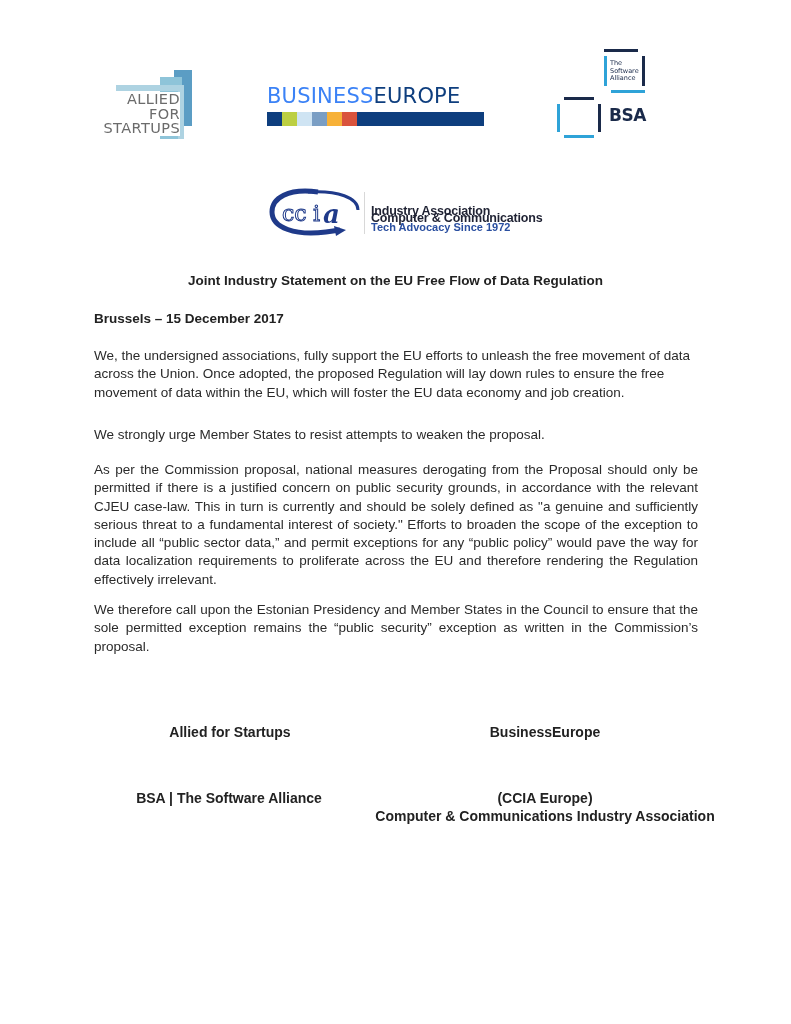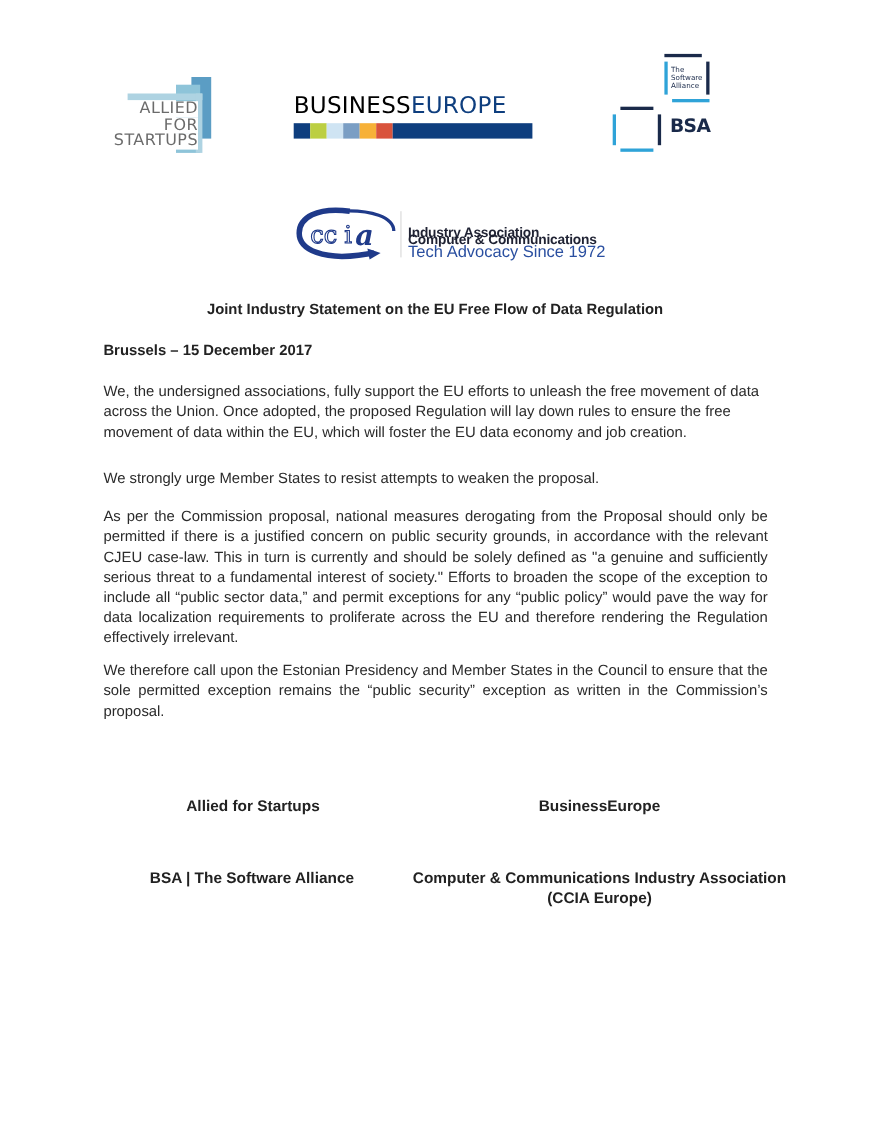--- a/index.html
+++ b/index.html
@@ -19,21 +19,21 @@
     .afs .txt {
       position: absolute; right: 22px; top: 24px; text-align: right;
       font-family: "DejaVu Sans", sans-serif; font-size: 14.5px; line-height: 14.5px;
       color: #6b6b6b; letter-spacing: 0.4px;
     }
     .afs .txt span { display: block; background: #fff; padding-left: 2px; text-align: right; }
 
     
     .be { left: 267px; top: 85px; width: 220px; height: 44px; }
     .be .word { font-family: "DejaVu Sans", sans-serif; font-size: 21px; letter-spacing: 0.2px; line-height: 22px; white-space: nowrap; }
-    .be .w1 { color: #000000; }
+    .be .w1 { color: #3b82f6; }
     .be .w2 { color: #0e3e7e; }
     .be .bar { display: flex; margin-top: 5px; height: 14px; }
     .be .bar div { height: 14px; }
 
     
     .bsa { left: 556px; top: 46px; width: 96px; height: 92px; }
     .bsa .l { position: absolute; }
     .bsa .sa-text {
       position: absolute; left: 54px; top: 14px;
       font-family: "DejaVu Sans", sans-serif; font-size: 6.5px; line-height: 7.5px; color: #1a2a4a;
@@ -47,22 +47,22 @@
     .ccia { left: 268px; top: 186px; width: 260px; height: 52px; }
     .ccia .emblem { position: absolute; left: 0; top: 0; width: 94px; height: 52px; }
     .ccia .divider { position: absolute; left: 96px; top: 6px; width: 1px; height: 42px; background: #d8d8d8; }
     .ccia .t1, .ccia .t2 {
       position: absolute; left: 103px; font-family: "Liberation Sans", sans-serif; font-weight: bold;
       font-size: 12.5px; color: #1f2233; line-height: 13px; letter-spacing: -0.2px; white-space: nowrap;
     }
     .ccia .t1 { top: 6px; margin-top: 20px; }
     .ccia .t2 { top: 19px; }
     .ccia .t3 {
-      position: absolute; left: 103px; top: 35px; font-family: "Liberation Sans", sans-serif; font-weight: normal;
-      font-size: 15px; color: #2a4fa0; white-space: nowrap;
+      position: absolute; left: 103px; top: 35px; font-family: "Liberation Sans", sans-serif; font-weight: bold;
+      font-size: 11px; color: #2a4fa0; white-space: nowrap;
     }
 
     
     .title {
       position: absolute; left: 0; width: 791px; top: 273px; text-align: center;
       font-weight: bold; font-size: 13.5px; color: #222;
     }
     .dateline {
       position: absolute; left: 94px; top: 311px; font-weight: bold; font-size: 13.5px; color: #222;
     }
@@ -148,15 +148,15 @@
 
 <p class="para p1">We, the undersigned associations, fully support the EU efforts to unleash the free movement of data across the Union. Once adopted, the proposed Regulation will lay down rules to ensure the free movement of data within the EU, which will foster the EU data economy and job creation.</p>
 <p class="para p2">We strongly urge Member States to resist attempts to weaken the proposal.</p>
 <p class="para p3">As per the Commission proposal, national measures derogating from the Proposal should only be permitted if there is a justified concern on public security grounds, in accordance with the relevant CJEU case-law. This in turn is currently and should be solely defined as "a genuine and sufficiently serious threat to a fundamental interest of society." Efforts to broaden the scope of the exception to include all “public sector data,” and permit exceptions for any “public policy” would pave the way for data localization requirements to proliferate across the EU and therefore rendering the Regulation effectively irrelevant.</p>
 <p class="para p4">We therefore call upon the Estonian Presidency and Member States in the Council to ensure that the sole permitted exception remains the “public security” exception as written in the Commission’s proposal.</p>
 
 <div class="sig s1">Allied for Startups</div>
 <div class="sig s2">BusinessEurope</div>
 <div class="sig s3">BSA | The Software Alliance</div>
 <div class="sig s4">
+  <div>(CCIA Europe)</div>
   <div>Computer &amp; Communications Industry Association</div>
-  <div>(CCIA Europe)</div>
 </div>
 
 </body></html>

